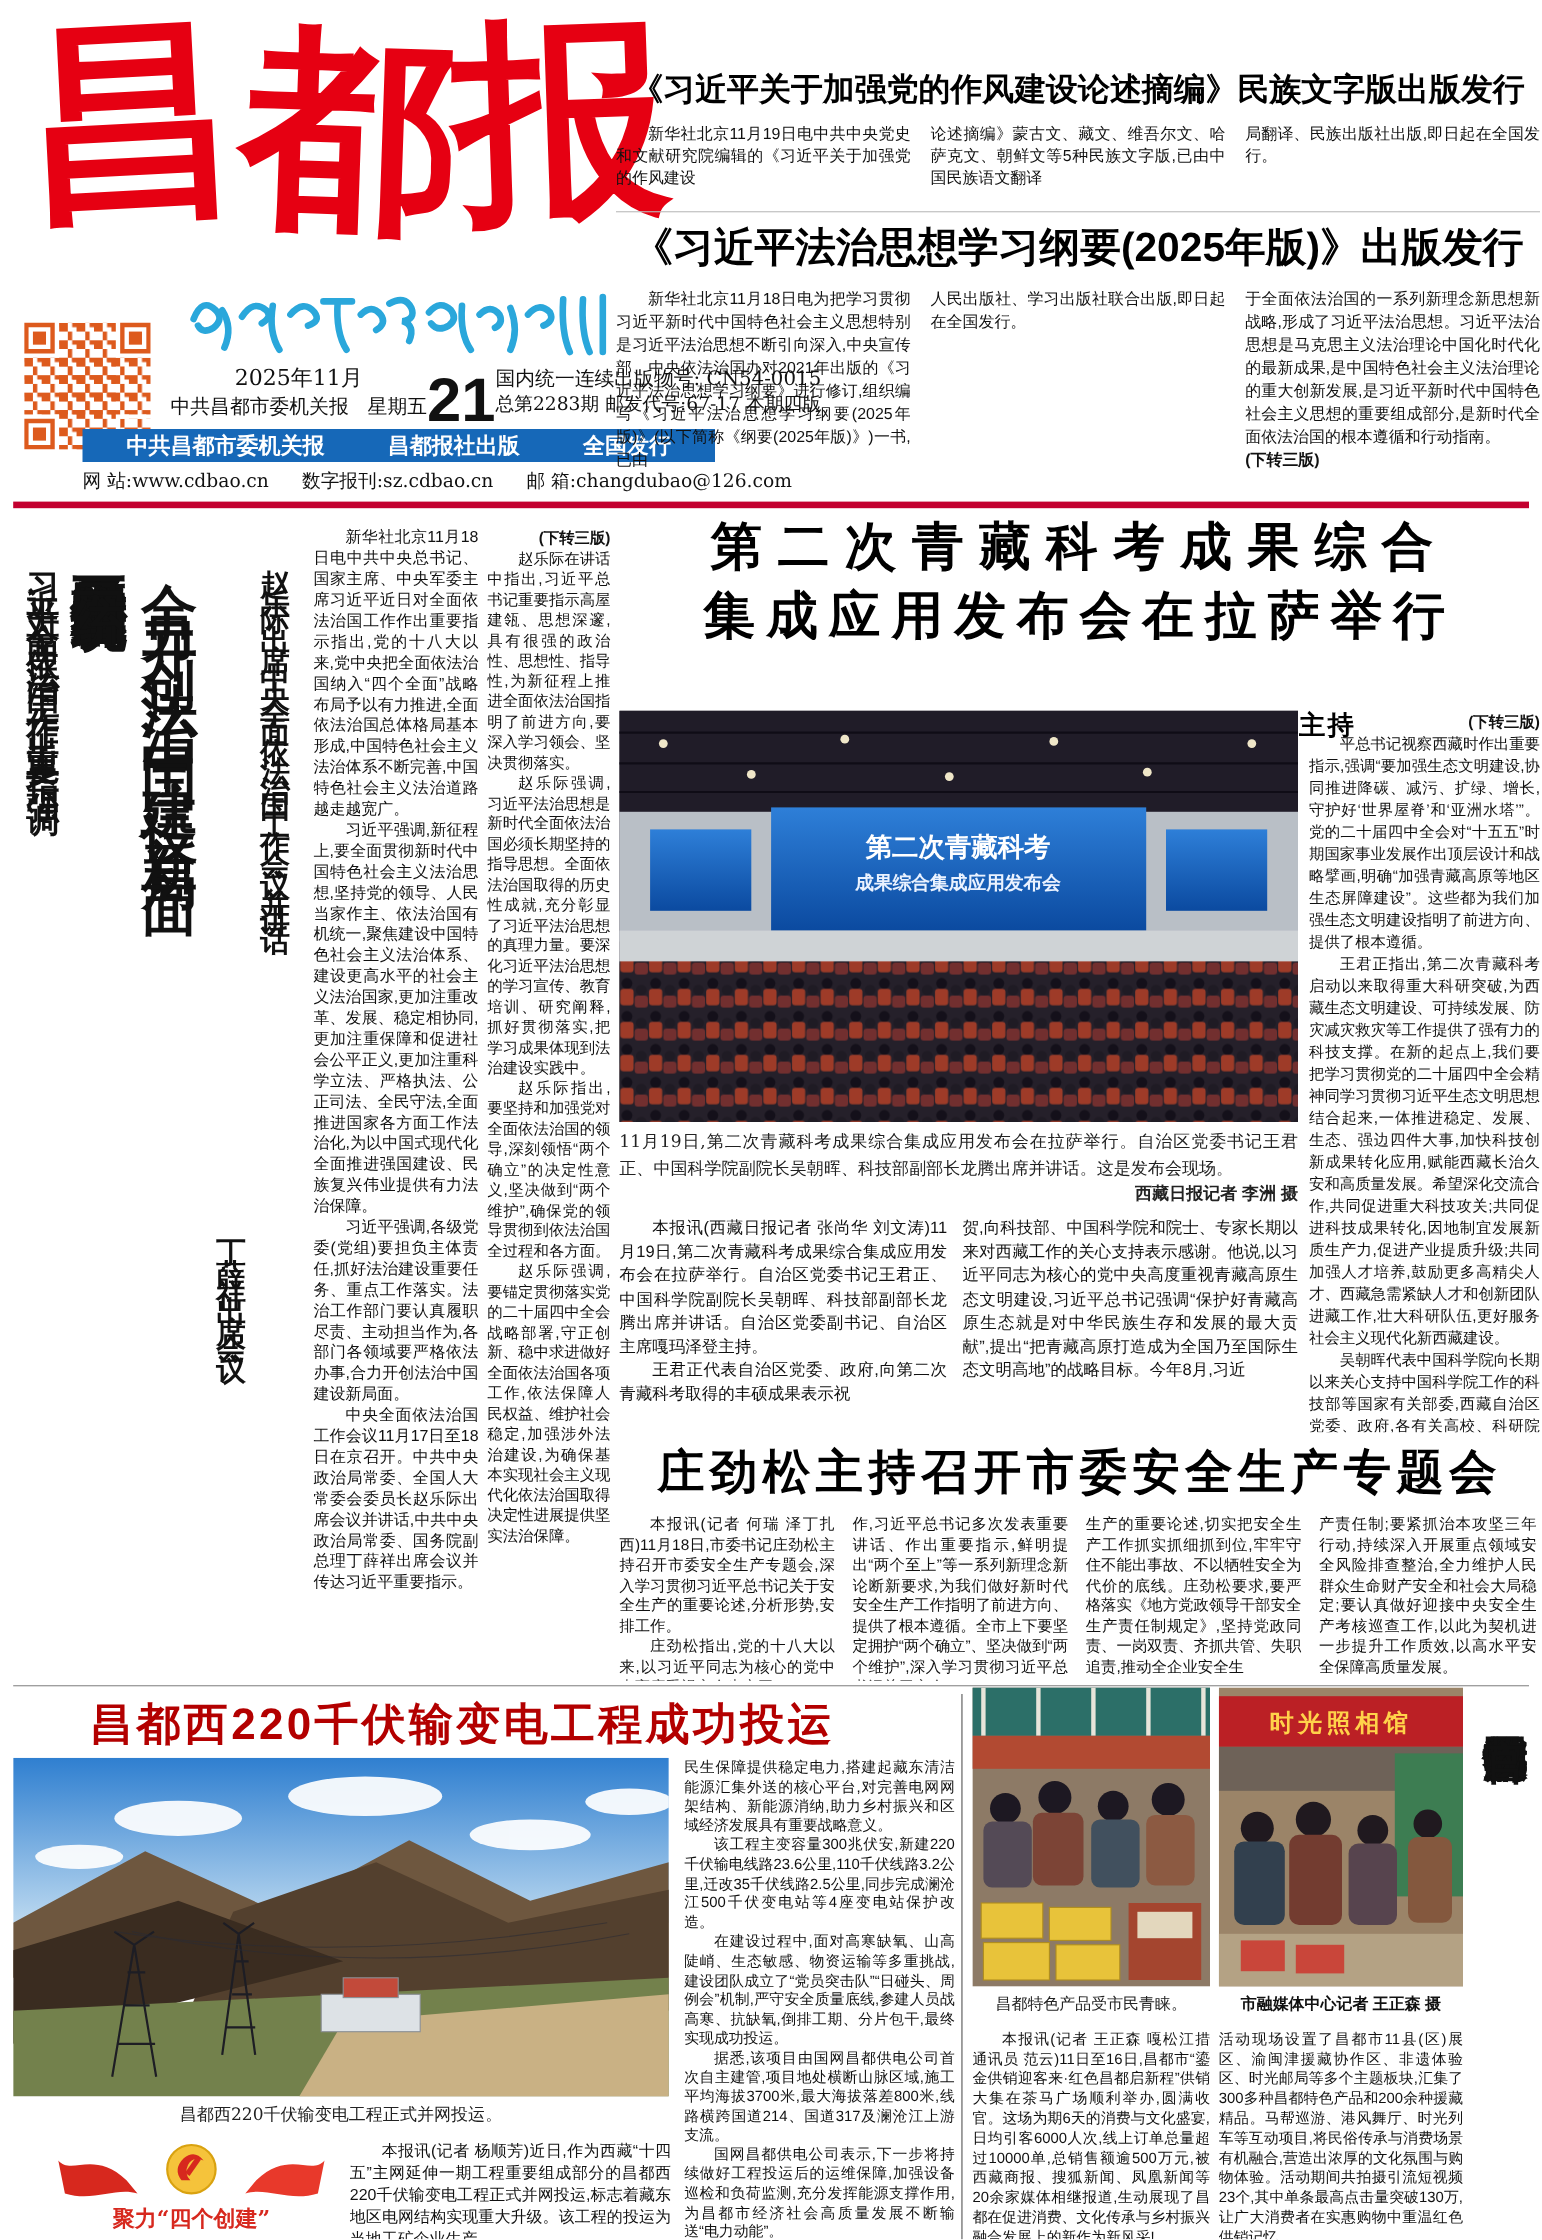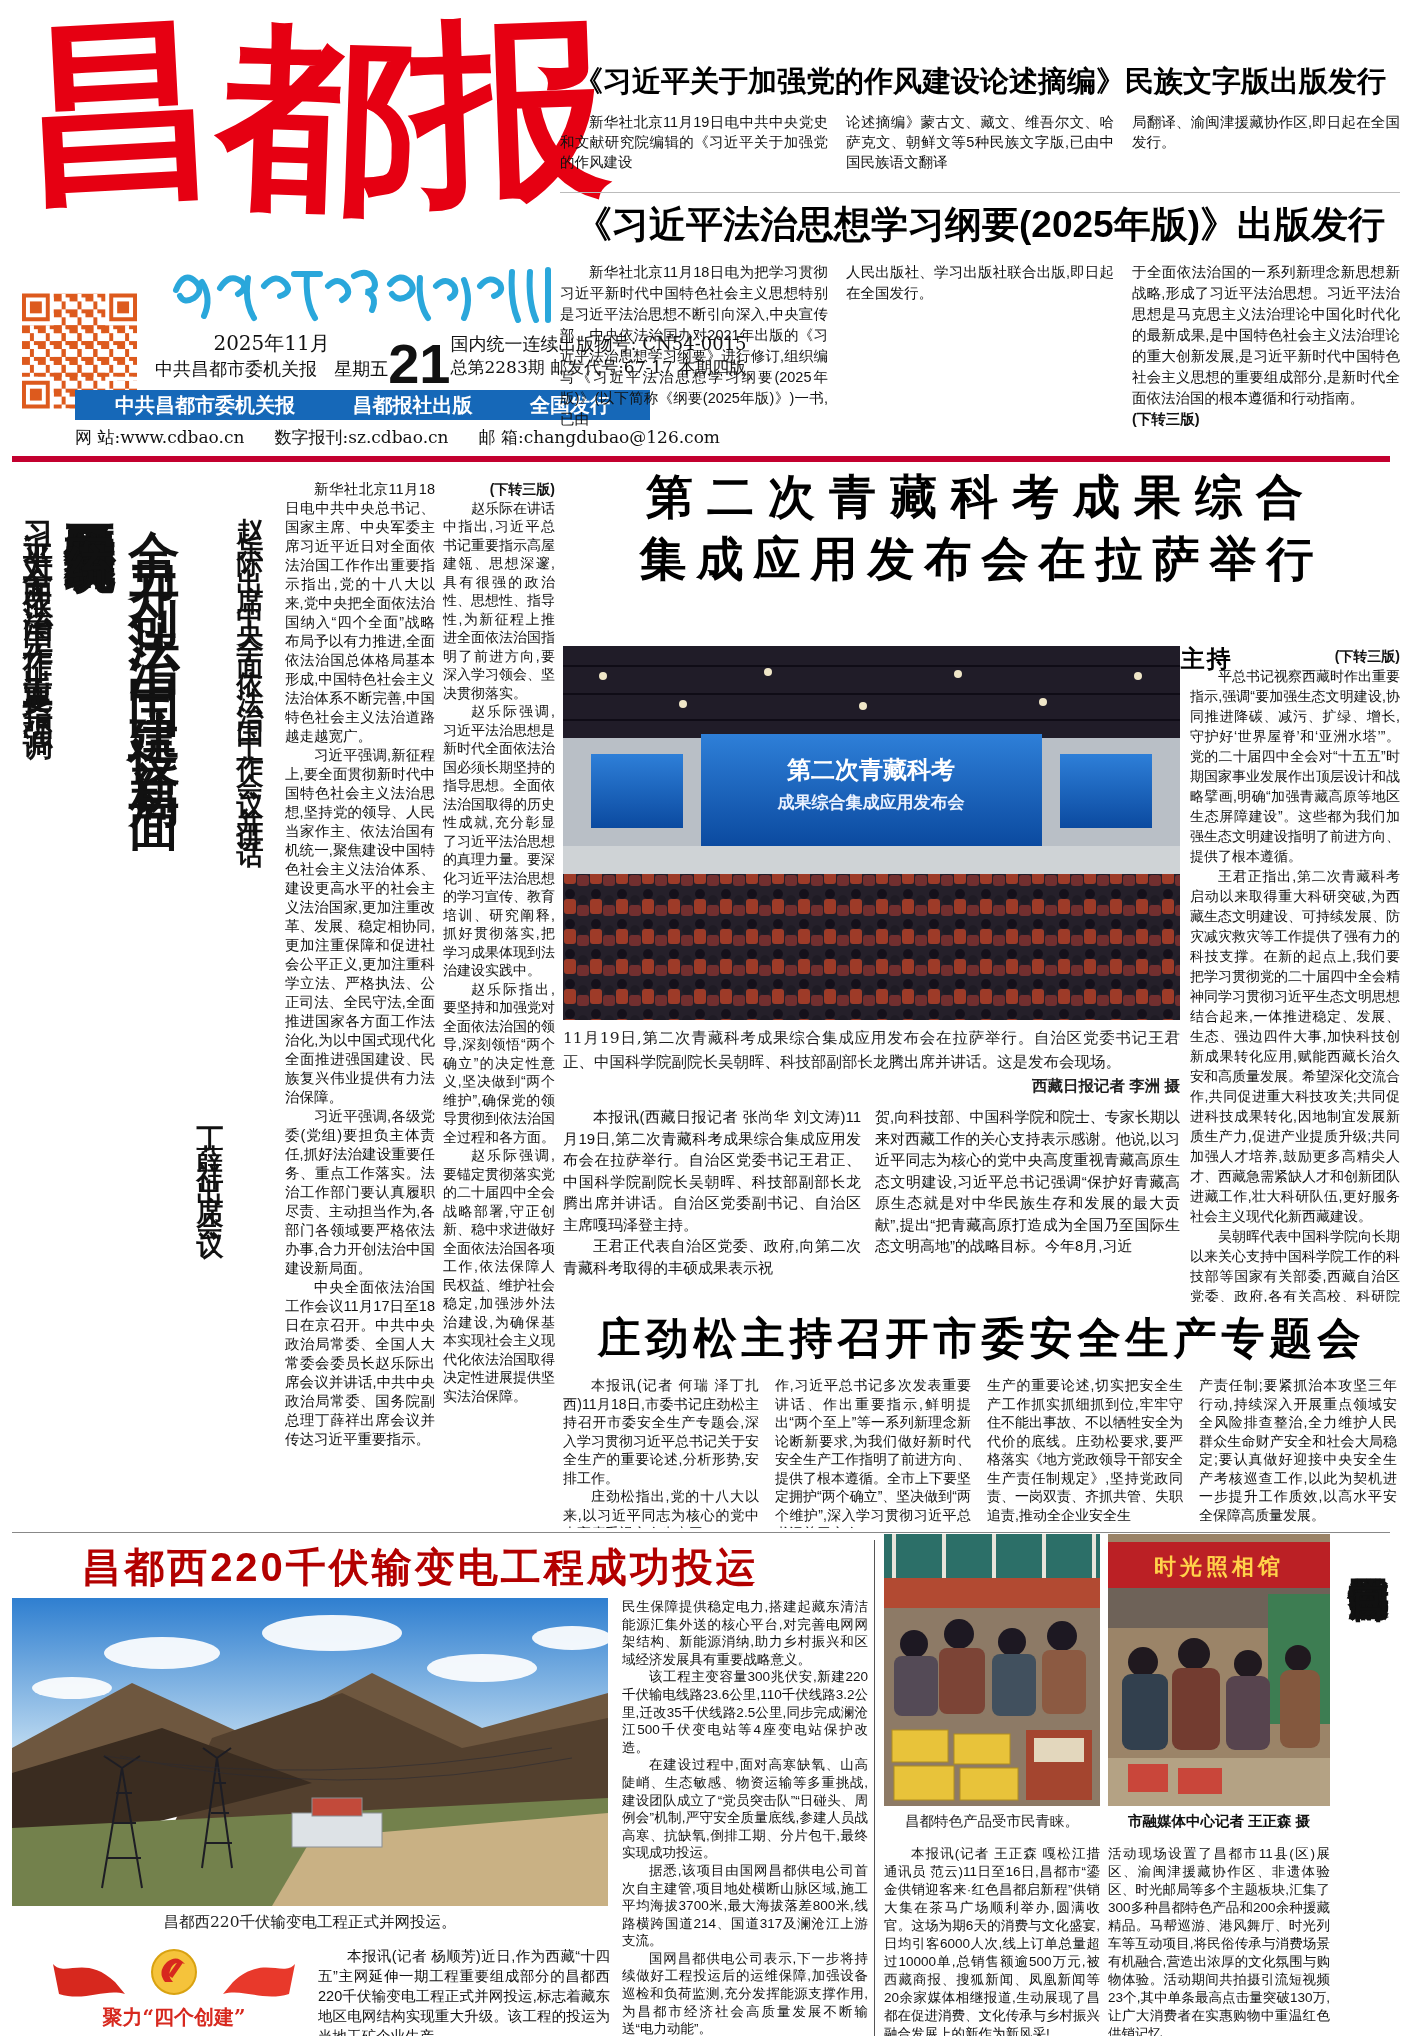--- a/index.html
+++ b/index.html
@@ -105,21 +105,21 @@
   <div class="abs rule-red" style="left:12px;top:456px;width:1378px;height:6px;"></div>
 
   <div class="abs hl" style="left:558px;top:50px;width:844px;font-size:29px;letter-spacing:0px;margin-top:12px;">《习近平关于加强党的作风建设论述摘编》民族文字版出版发行</div>
   <div class="abs col just" style="left:560px;top:112px;width:268px;height:74px;font-size:14.5px;line-height:20px;">
     <p><b class="lead">新华社北京11月19日电</b><span>中共中央党史和文献研究院编辑的《习近平关于加强党的作风建设</span></p>
   </div>
   <div class="abs col cont just" style="left:846px;top:112px;width:268px;height:74px;font-size:14.5px;line-height:20px;">
     <p>论述摘编》蒙古文、藏文、维吾尔文、哈萨克文、朝鲜文等5种民族文字版,已由中国民族语文翻译</p>
   </div>
   <div class="abs col cont just" style="left:1132px;top:112px;width:268px;height:74px;font-size:14.5px;line-height:20px;">
-    <p>局翻译、渝闽津援藏协作区,即日起在全国发行。</p>
+    <p>局翻译、民族出版社出版,即日起在全国发行。</p>
   </div>
   <div class="abs" style="left:560px;top:192px;width:840px;height:1px;background:#bbb;"></div>
 
   <div class="abs hl" style="left:558px;top:200px;width:844px;font-size:37px;">《习近平法治思想学习纲要(2025年版)》出版发行</div>
   <div class="abs col just" style="left:560px;top:262px;width:268px;height:190px;font-size:14.5px;line-height:21px;">
     <p><b class="lead">新华社北京11月18日电</b><span>为把学习贯彻习近平新时代中国特色社会主义思想特别是习近平法治思想不断引向深入,中央宣传部、中央依法治国办对2021年出版的《习近平法治思想学习纲要》进行修订,组织编写《习近平法治思想学习纲要(2025年版)》(以下简称《纲要(2025年版)》)一书,已由</span></p>
   </div>
   <div class="abs col cont just" style="left:846px;top:262px;width:268px;height:190px;font-size:14.5px;line-height:21px;">
       <p>人民出版社、学习出版社联合出版,即日起在全国发行。</p>
     </div>

